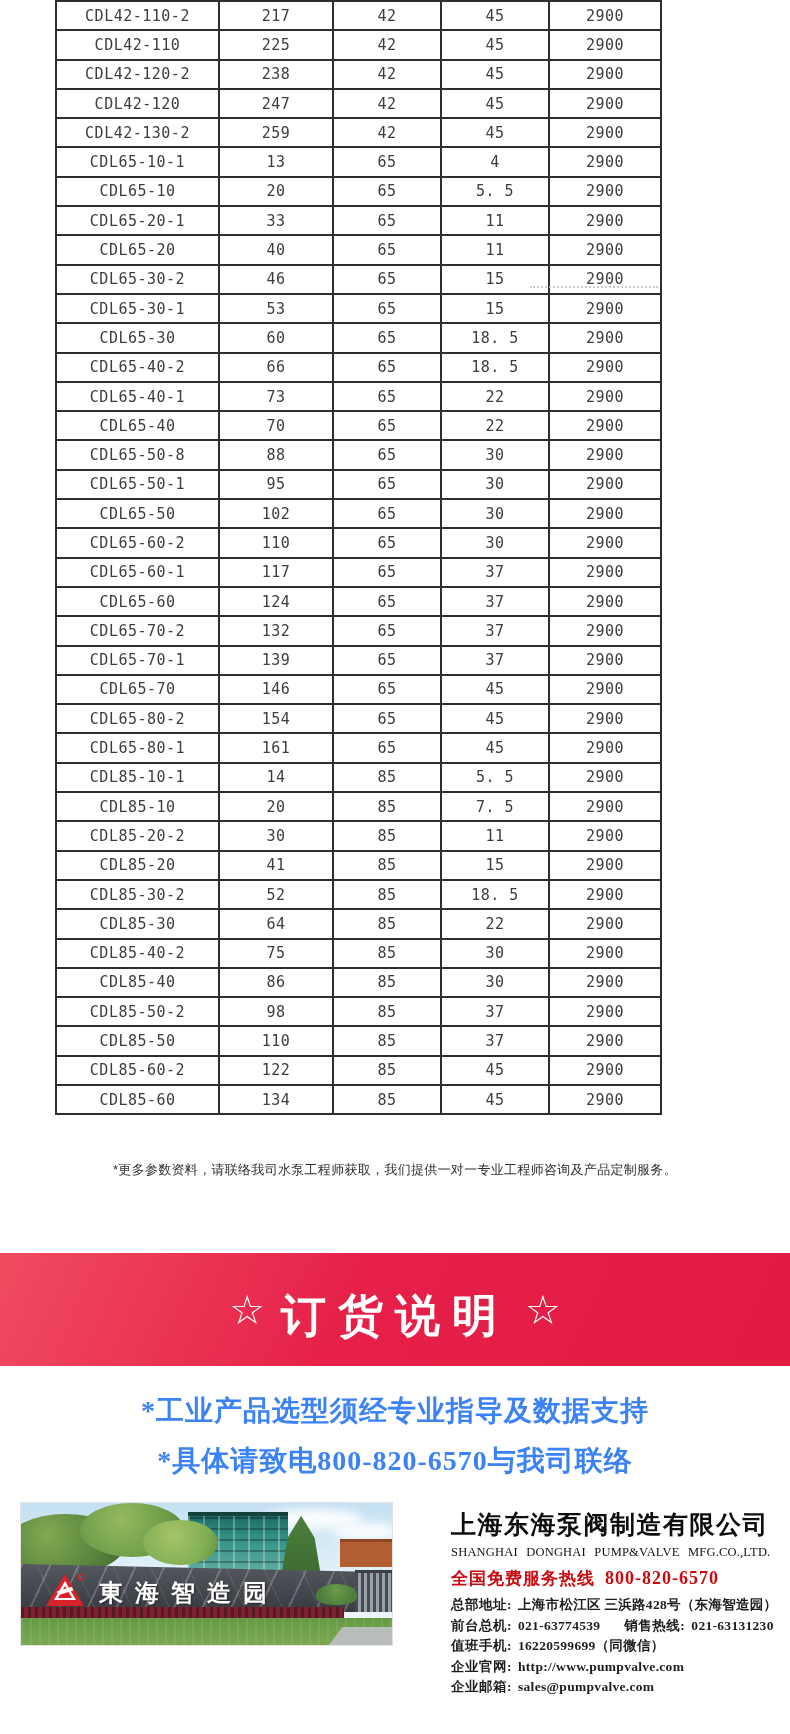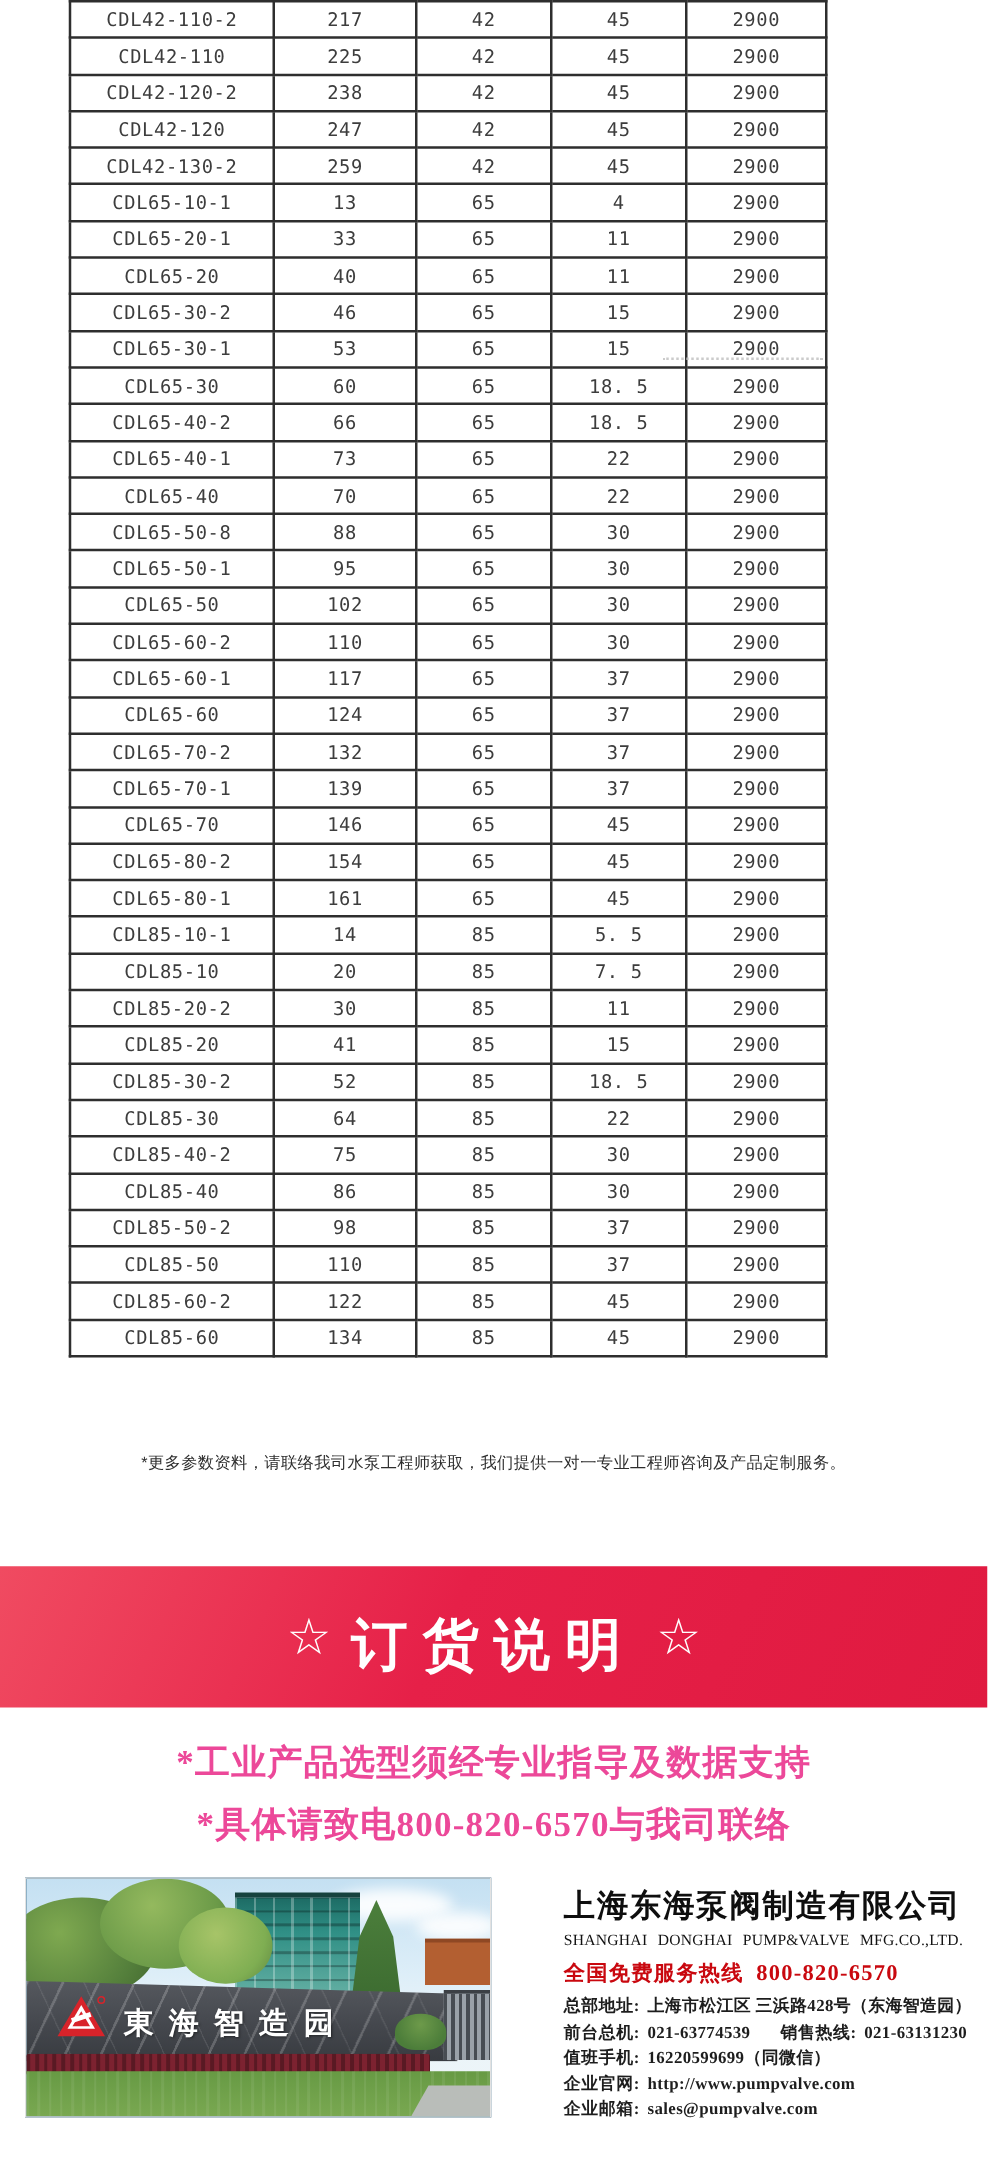--- a/index.html
+++ b/index.html
@@ -36,29 +36,29 @@
   .order-banner .star{color:#fff;font-size:40px;line-height:1;margin:0 16px;}
   .order-banner .title{
     color:#fff;font-size:45px;font-weight:900;letter-spacing:12px;
     font-family:"Liberation Sans","DejaVu Sans",sans-serif;
     margin-top:12px;
   }
   
   .notice{
     position:absolute;left:0;top:1386px;width:100%;text-align:center;
     font-family:"Liberation Serif","DejaVu Serif",serif;font-weight:700;
-    color:#ec4899;
+    color:#3b82f6;
   }
   .notice .line{font-size:28px;line-height:50px;letter-spacing:1px;}
   
   .footer{position:absolute;left:20px;top:1502px;display:flex;}
   
   .photo{
-    position:relative;width:373px;height:192px;overflow:hidden;
-    background:#0c4a6e;border:1px solid #e2e2e2;box-sizing:border-box;
+    position:relative;width:373px;height:144px;overflow:hidden;
+    background:#ec4899;border:1px solid #e2e2e2;box-sizing:border-box;
   }
   .sky{position:absolute;inset:0;background:linear-gradient(180deg,#c4e0f2 0%,#ddeef8 40%,#eaf4f9 60%,#eef5f8 100%);}
   .cloud{position:absolute;background:#ffffff;border-radius:50%;filter:blur(5px);opacity:.9;}
   .cloud.c1{left:66%;top:4%;width:26%;height:14%;}
   .cloud.c2{left:84%;top:14%;width:18%;height:12%;}
   .gray-bldg{position:absolute;left:0;top:17%;width:12%;height:18%;background:#5d6a72;}
   .office-bldg{
     position:absolute;left:45%;top:6%;width:27%;height:41%;
     background:
       repeating-linear-gradient(90deg,rgba(255,255,255,.28) 0 2px,transparent 2px 15px),
@@ -180,20 +180,27 @@
           <td>259</td>
           <td>42</td>
           <td>45</td>
           <td>2900</td>
         </tr>
         <tr>
           <td>CDL65-10-1</td>
           <td>13</td>
           <td>65</td>
           <td>4</td>
+          <td>2900</td>
+        </tr>
+        <tr>
+          <td>CDL65-10</td>
+          <td>20</td>
+          <td>65</td>
+          <td>5. 5</td>
           <td>2900</td>
         </tr>
         <tr>
           <td>CDL65-20-1</td>
           <td>33</td>
           <td>65</td>
           <td>11</td>
           <td>2900</td>
         </tr>
         <tr>

